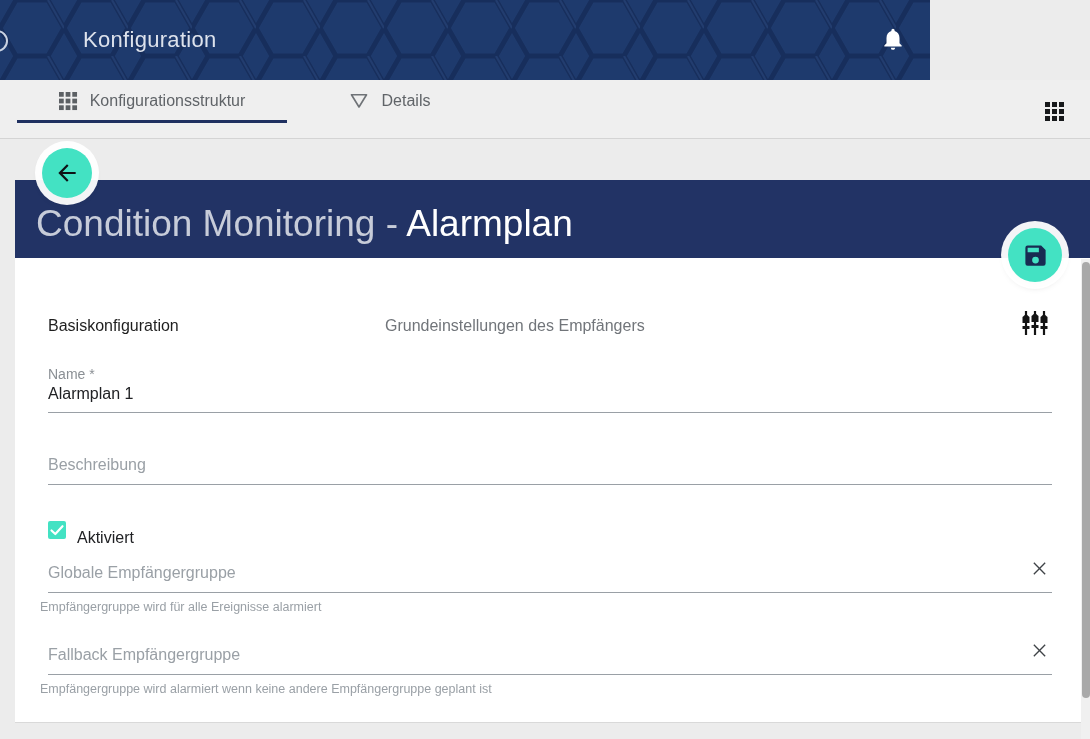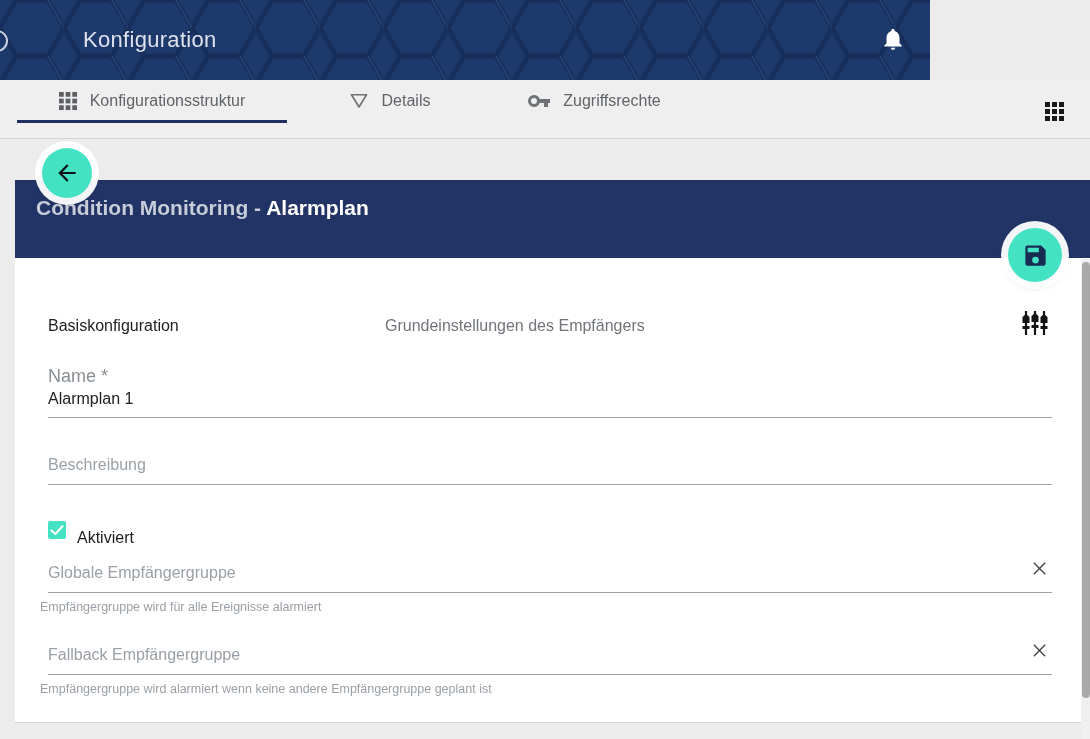--- a/index.html
+++ b/index.html
@@ -32,34 +32,34 @@
   
   .fab { position:absolute; border:none; border-radius:50%; background:#43e2c3;
          display:flex; align-items:center; justify-content:center; cursor:pointer;
          box-shadow:0 0 0 7px rgba(255,255,255,.95), 0 3px 9px rgba(0,0,0,.28); z-index:20; }
   .fab-back { left:42px; top:148px; width:50px; height:50px; }
   .fab-save { left:1008px; top:228px; width:54px; height:54px; }
 
   
   .card { position:absolute; left:15px; top:180px; width:1075px; height:543px; background:#ffffff; border-bottom:1px solid #d9d9d9; }
   .band { position:absolute; left:0; top:0; width:1075px; height:78px; background:#223365; }
-  .band-title { position:absolute; left:21px; top:16px; font-size:21px; font-weight:700; white-space:pre; }
+  .band-title { position:absolute; left:21px; top:23px; font-size:37px; font-weight:400; white-space:pre; }
   .band-prefix { color:#c7ccd9; }
   .band-emph { color:#ffffff; }
 
   .section-title { position:absolute; left:33px; top:137px; font-size:16px; color:#1e1e1e; }
   .section-sub   { position:absolute; left:370px; top:137px; font-size:16px; color:#71757a; }
   .sliders-btn { position:absolute; left:1003px; top:126px; width:34px; height:34px; background:transparent; border:none; padding:0; cursor:pointer; }
 
   .field { position:absolute; left:33px; width:1004px; border-bottom:1px solid #9aa0a6; display:flex; align-items:flex-start; }
   .field input { flex:1; border:none; outline:none; background:transparent; font-family:"Liberation Sans",sans-serif;
                  font-size:16px; color:#202124; padding:4px 0 10px 0; }
   .field input::placeholder { color:#9aa0a6; opacity:1; }
   .f-name { top:184px; flex-direction:column; align-items:stretch; }
-  .f-name .mini-label { font-size:18px; color:#8a8f94; padding-top:2px; }
+  .f-name .mini-label { font-size:14px; color:#8a8f94; padding-top:2px; }
   .f-name input { padding:3px 0 9px 0; }
   .f-desc { top:272px; }
   .f-global { top:380px; }
   .f-fallback { top:462px; }
   .clear-btn { background:transparent; border:none; padding:0 4px 8px 4px; cursor:pointer; }
 
   .check-row { position:absolute; left:33px; top:333px; display:flex; align-items:center; gap:11px; cursor:pointer; }
   .checkbox { width:18px; height:18px; border-radius:2px; background:#43e2c3; display:flex; align-items:center; justify-content:center; }
   .check-label { font-size:16px; color:#202124;margin-top:16px; }
 
@@ -124,26 +124,20 @@
       </svg>
       <span class="tab-label">Konfigurationsstruktur</span>
       <span class="tab-underline"></span>
     </button>
     <button class="tab tab-2">
       <svg viewBox="0 0 24 24" width="22" height="22">
         <path d="M12 18.5 3.8 5.2 H20.2 Z" fill="none" stroke="#6f7377" stroke-width="1.8" stroke-linejoin="round"></path>
       </svg>
       <span class="tab-label">Details</span>
     </button>
-    <button class="tab tab-3">
-      <svg viewBox="0 0 24 24" width="24" height="24">
-        <path fill="#6f7377" d="M12.65 10A6 6 0 0 0 7 6a6 6 0 1 0 0 12 6 6 0 0 0 5.65-4H17v4h4v-4h2v-4H12.65zM7 15a3 3 0 1 1 0-6 3 3 0 0 1 0 6z"></path>
-      </svg>
-      <span class="tab-label">Zugriffsrechte</span>
-    </button>
     <button class="apps-btn">
       <svg viewBox="0 0 20 20" width="20" height="20">
         <g fill="#17191b">
           <rect x="0" y="0" width="5" height="5"></rect>
             <rect x="7" y="0" width="5" height="5"></rect>
             <rect x="14" y="0" width="5" height="5"></rect>
           <rect x="0" y="7" width="5" height="5"></rect>
             <rect x="7" y="7" width="5" height="5"></rect>
             <rect x="14" y="7" width="5" height="5"></rect>
           <rect x="0" y="14" width="5" height="5"></rect>

